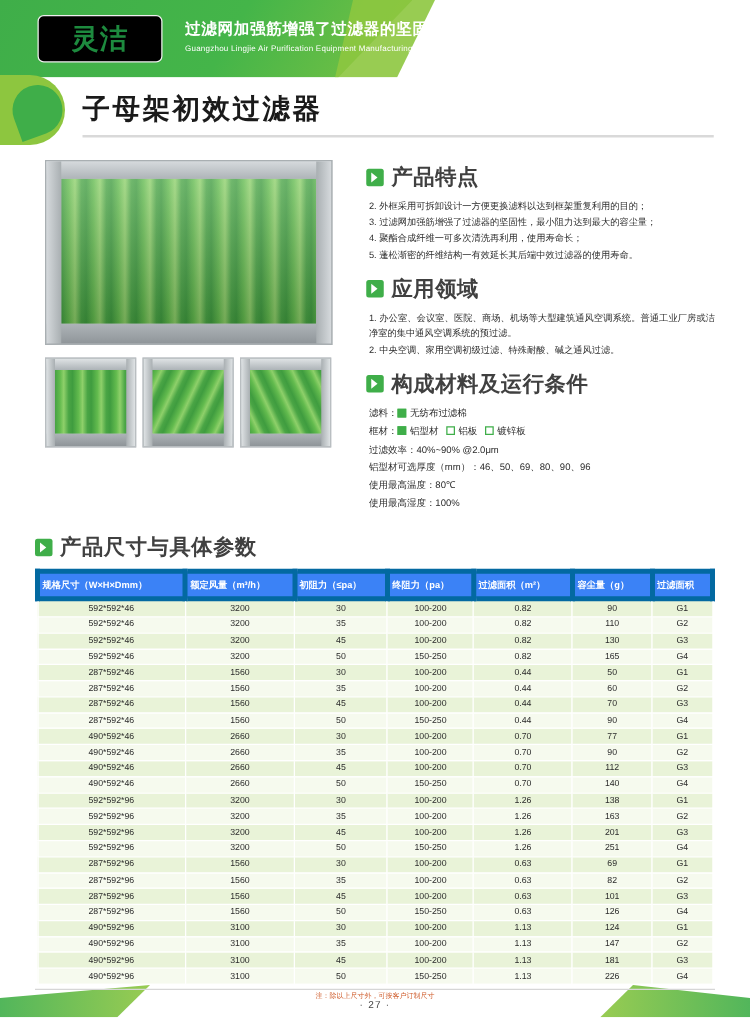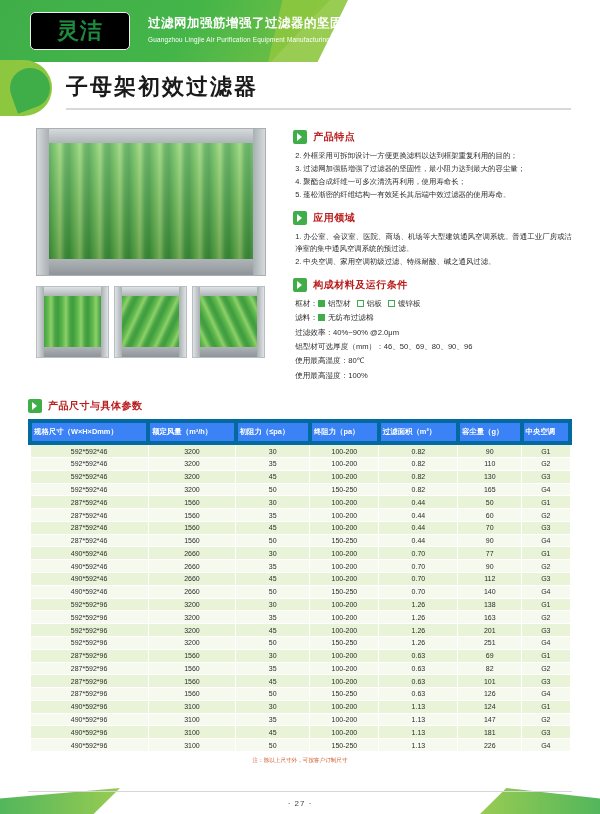--- a/index.html
+++ b/index.html
@@ -213,23 +213,23 @@
   }
   .sec-arrow:after {
     content: "";
     position: absolute;
     left: 4px; top: 3px;
     border-left: 5px solid #ffffff;
     border-top: 4px solid transparent;
     border-bottom: 4px solid transparent;
   }
   .sec-title {
-    font-size: 10px;
+    font-size: 17px;
     font-weight: bold;
-    color: #b91c1c;
+    color: #404040;
     letter-spacing: .5px;
   }
   .sec-block { margin-bottom: 10px; }
   .para {
     font-size: 7.4px;
     line-height: 1.62;
     color: #2c2c2c;
     margin: 0 0 1px 2px;
     text-align: justify;
   }
@@ -411,40 +411,40 @@
       <p class="para">2. 中央空调、家用空调初级过滤、特殊耐酸、碱之通风过滤。</p>
     </div>
 
     <div class="sec-block">
       <div class="sec-head">
         <span class="sec-arrow"></span>
         <span class="sec-title">构成材料及运行条件</span>
       </div>
 
       <div class="spec-line">
+        <span>滤料：</span>
+        <span class="spec-chip">
+          <span class="chk on"></span><span>无纺布过滤棉</span>
+        </span>
+      </div>
+
+      <div class="spec-line">
         <span>框材：</span>
         <span class="spec-chip">
           <span class="chk on"></span><span>铝型材</span>
         </span>
         <span class="spec-chip">
           <span class="chk"></span><span>铝板</span>
         </span>
         <span class="spec-chip">
           <span class="chk"></span><span>镀锌板</span>
         </span>
       </div>
 
       <div class="spec-line">
-        <span>滤料：</span>
-        <span class="spec-chip">
-          <span class="chk on"></span><span>无纺布过滤棉</span>
-        </span>
-      </div>
-
-      <div class="spec-line">
         <span>过滤效率：</span>
         <span>40%~90% @2.0μm</span>
       </div>
       <div class="spec-line">
         <span>铝型材可选厚度（mm）：</span>
         <span>46、50、69、80、90、96</span>
       </div>
       <div class="spec-line">
         <span>使用最高温度：</span>
         <span>80℃</span>
@@ -466,21 +466,21 @@
 
   <table class="spec">
     <thead>
       <tr>
         <th>规格尺寸（W×H×Dmm）</th>
         <th>额定风量（m³/h）</th>
         <th>初阻力（≤pa）</th>
         <th>终阻力（pa）</th>
         <th>过滤面积（m²）</th>
         <th>容尘量（g）</th>
-        <th>中央空调</th>
+        <th>过滤面积</th>
       </tr>
     </thead>
     <tbody id="spec-body">
         <tr class="odd">
           <td>592*592*46</td>
           <td>3200</td>
           <td>30</td>
           <td>100-200</td>
           <td>0.82</td>
           <td>90</td>

